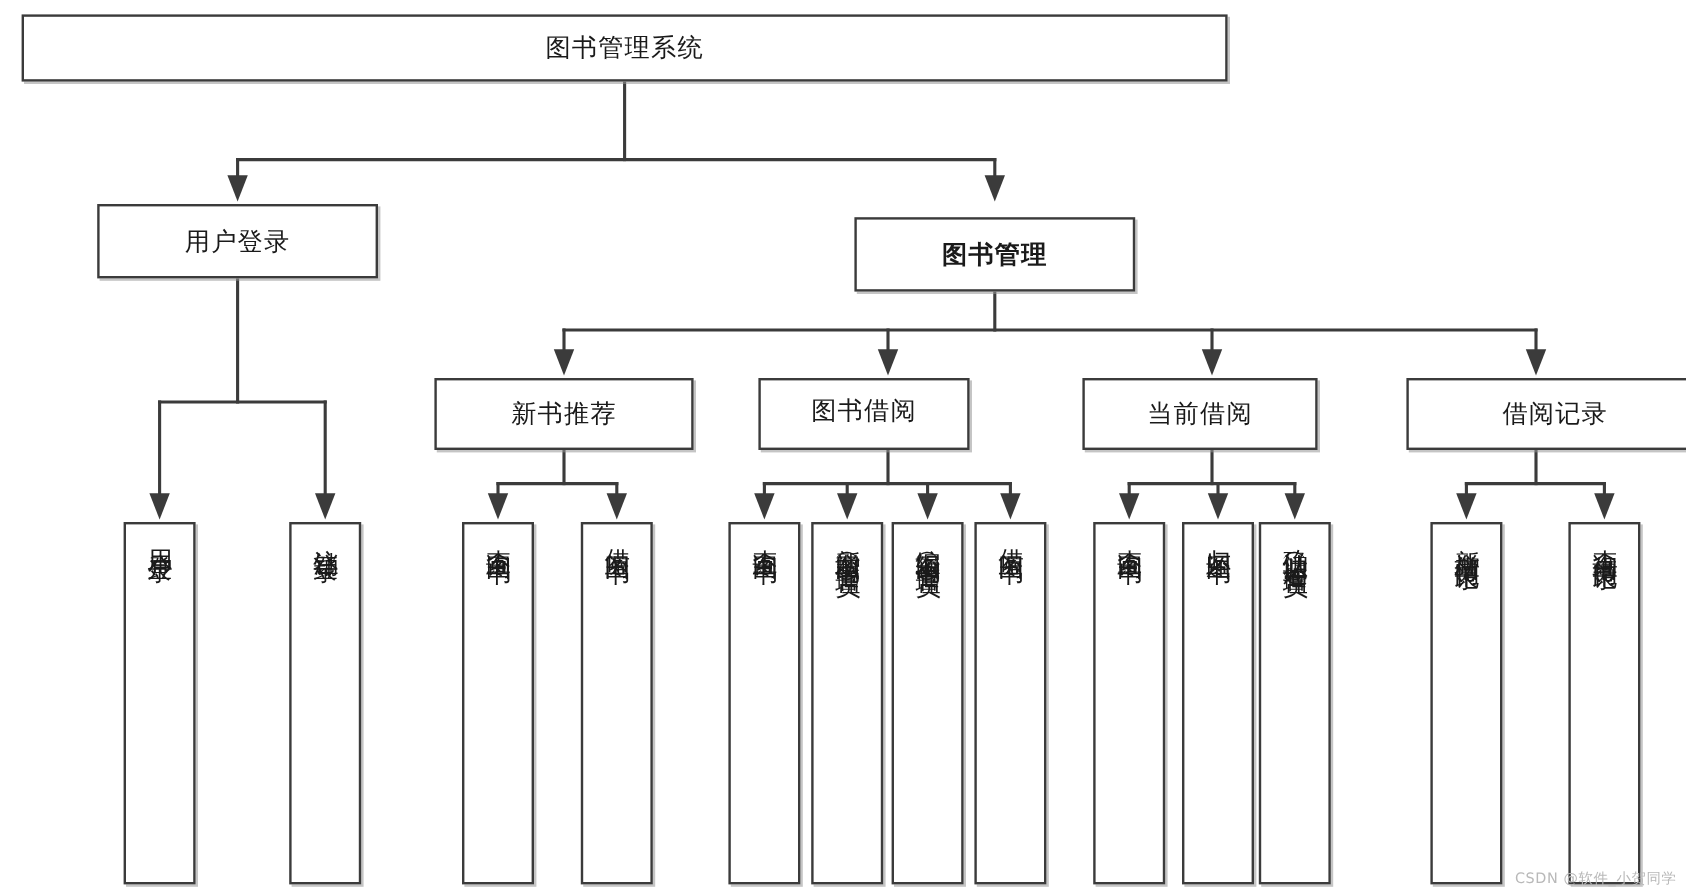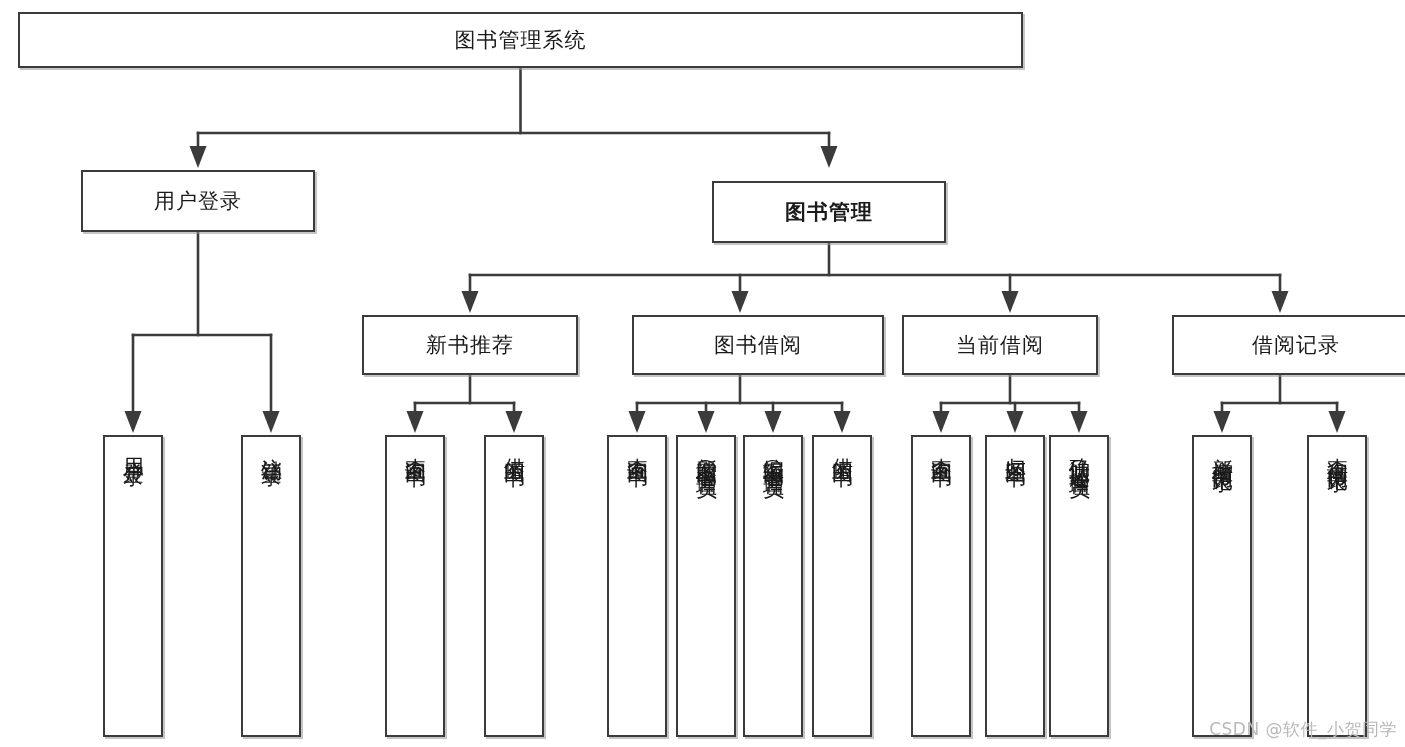--- a/index.html
+++ b/index.html
@@ -57,21 +57,21 @@
     text-orientation: upright;
     font-size: 21px;
     letter-spacing: 3px;
     line-height: 1;
     white-space: nowrap;
   }
   #watermark {
     position: absolute;
     right: 8px;
     bottom: 6px;
-    font-size: 17px;
+    font-size: 12px;
     color: #b9b9b9;
     letter-spacing: 0.5px;
     white-space: nowrap;
     pointer-events: none;
   }
 </style>
 </head>
 <body>
 
 <div id="diagram-root">
@@ -137,21 +137,21 @@
       </div>
       <div class="node horiz" style="left: 81px; top: 170px; width: 234px; height: 62px;">
         <span class="node-label">用户登录</span>
       </div>
       <div class="node horiz" style="left: 712px; top: 181px; width: 234px; height: 62px; font-weight: bold;">
         <span class="node-label">图书管理</span>
       </div>
       <div class="node horiz" style="left: 362px; top: 315px; width: 216px; height: 60px;">
         <span class="node-label">新书推荐</span>
       </div>
-      <div class="node horiz" style="left: 632px; top: 315px; width: 252px; height: 60px;">
+      <div class="node horiz" style="left: 632px; top: 315px; width: 176px; height: 60px; font-family: Liberation Mono, monospace;">
         <span class="node-label">图书借阅</span>
       </div>
       <div class="node horiz" style="left: 902px; top: 315px; width: 196px; height: 60px;">
         <span class="node-label">当前借阅</span>
       </div>
       <div class="node horiz" style="left: 1172px; top: 315px; width: 248px; height: 60px;">
         <span class="node-label">借阅记录</span>
       </div>
       <div class="node vert" style="left: 103px; top: 435px; width: 60px; height: 302px;">
         <span class="node-label">用户登录</span>

